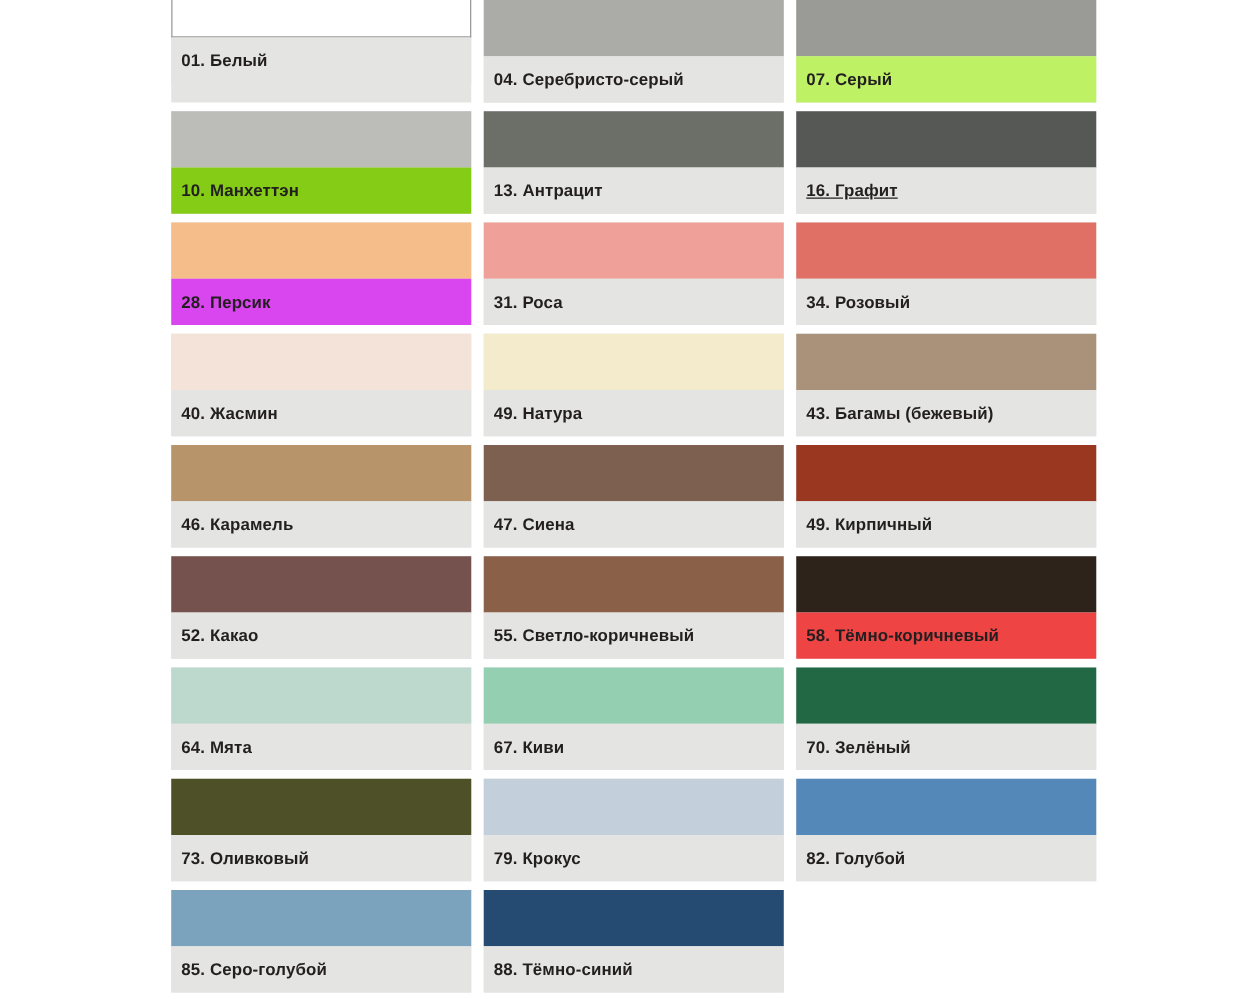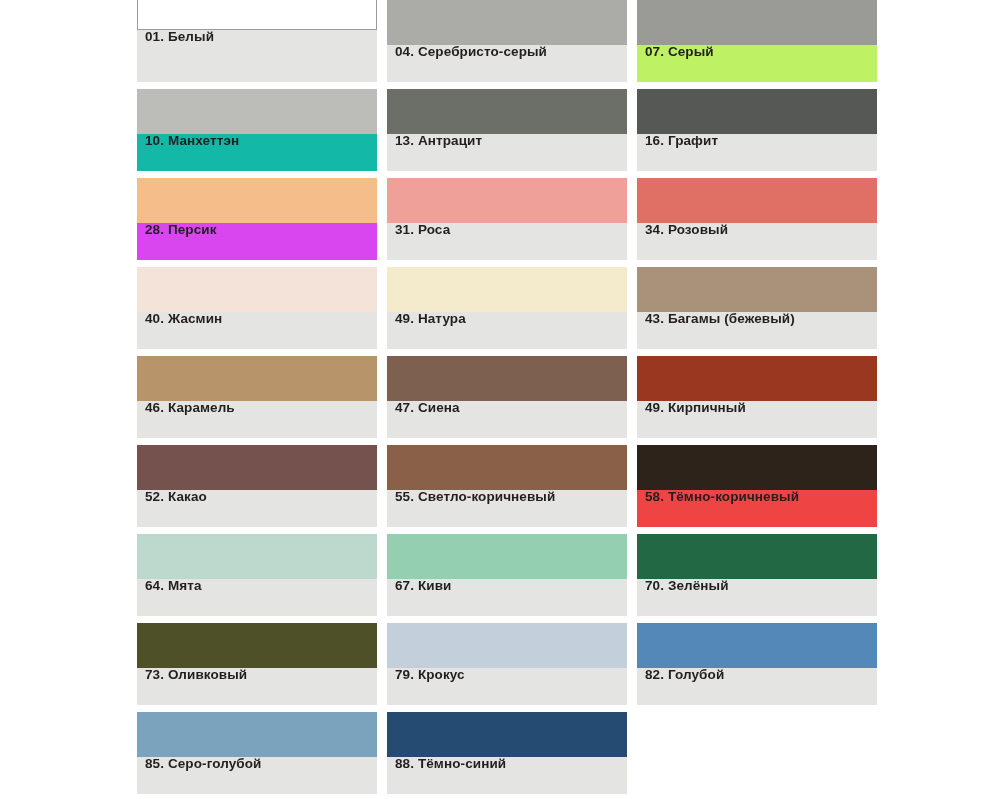--- a/index.html
+++ b/index.html
@@ -47,21 +47,21 @@
   .swatch-card.first-card .swatch-color {
     height: 38px;
     border: 1px solid #9a9a9a;
     border-top: none;
   }
   .swatch-label-band {
     width: 240px;
     height: 37px;
     background: #e4e4e2;
     display: flex;
-    align-items: flex-start;
+    align-items: center;
     box-sizing: border-box;
     padding-left: 8px;
   }
   .swatch-label {
     font-family: "Liberation Sans", "DejaVu Sans", sans-serif;
     font-size: 13.5px;
     font-weight: 600;
     letter-spacing: 0.1px;
     color: #231f20;
     white-space: nowrap;
@@ -89,34 +89,34 @@
         </div>
       </div>
       <div class="swatch-card">
         <div class="swatch-color" style="background-color: rgb(154, 154, 150);"></div>
         <div class="swatch-label-band" style="background-color: #bef264;">
           <span class="swatch-label" style="color: rgb(35, 31, 32);">07. Серый</span>
         </div>
       </div>
       <div class="swatch-card">
         <div class="swatch-color" style="background-color: rgb(188, 189, 184);"></div>
-        <div class="swatch-label-band" style="background-color: #14b8a6;">
+        <div class="swatch-label-band" style="background-color: #84cc16;">
           <span class="swatch-label" style="color: rgb(35, 31, 32);">10. Манхеттэн</span>
         </div>
       </div>
       <div class="swatch-card">
         <div class="swatch-color" style="background-color: rgb(108, 110, 104);"></div>
         <div class="swatch-label-band" style="background-color: rgb(228, 228, 226);">
           <span class="swatch-label" style="color: rgb(35, 31, 32);">13. Антрацит</span>
         </div>
       </div>
       <div class="swatch-card">
         <div class="swatch-color" style="background-color: rgb(86, 88, 85);"></div>
         <div class="swatch-label-band" style="background-color: rgb(228, 228, 226);">
-          <span class="swatch-label" style="color: rgb(35, 31, 32);">16. Графит</span>
+          <span class="swatch-label" style="color: rgb(35, 31, 32); text-decoration: underline;">16. Графит</span>
         </div>
       </div>
       <div class="swatch-card">
         <div class="swatch-color" style="background-color: rgb(244, 189, 138);"></div>
         <div class="swatch-label-band" style="background-color: #d946ef;">
           <span class="swatch-label" style="color: rgb(35, 31, 32);">28. Персик</span>
         </div>
       </div>
       <div class="swatch-card">
         <div class="swatch-color" style="background-color: rgb(239, 160, 152);"></div>

